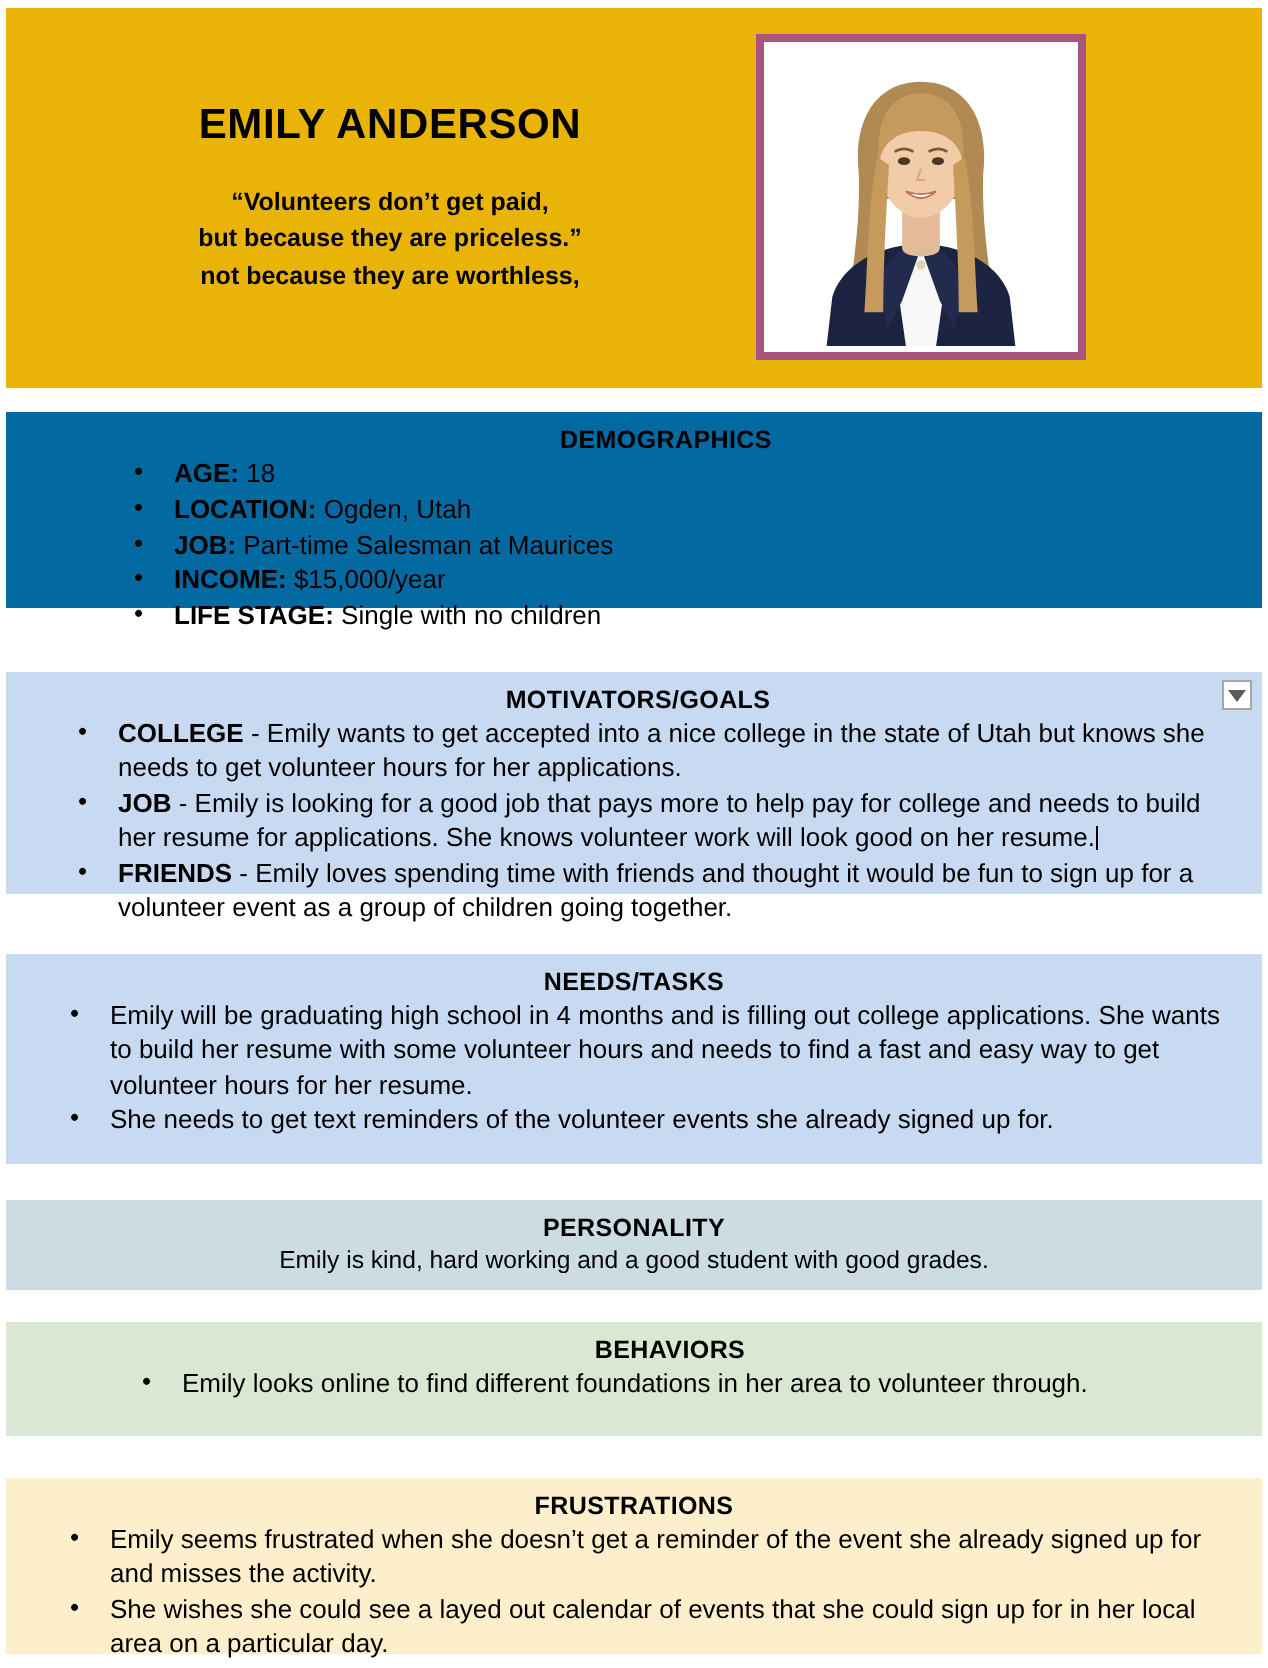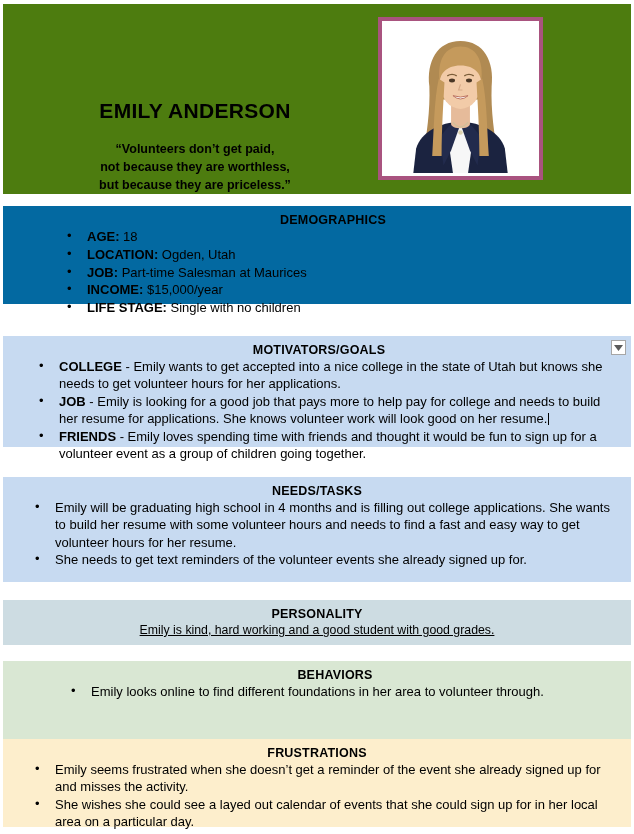--- a/index.html
+++ b/index.html
@@ -12,23 +12,23 @@
     font-family: "Liberation Sans", sans-serif;
     color: #000000;
     overflow: hidden;
   }
   .page { width: 634px; height: 834px; position: relative; background: #ffffff; }
 
   
   .header {
     position: absolute;
     left: 3px; top: 4px; width: 628px; height: 190px;
-    background: #4d7c0f;
+    background: #eab308;
     display: flex;
-    align-items: flex-end;
+    align-items: center;
   }
   .header-left {
     width: 370px;
     padding-left: 14px;
     text-align: center;
   }
   .persona-name {
     font-size: 21px;
     font-weight: bold;
     letter-spacing: 0.3px;
@@ -90,37 +90,36 @@
     left: -20px;
     top: -1px;
     font-size: 13px;
   }
   .bullets li b { font-weight: bold; }
   .plain-line {
     text-align: center;
     font-size: 12.3px;
     line-height: 1.33;
     margin: 0;
-    text-decoration: underline;
   }
   .caret {
     display: inline-block;
     width: 1px;
     height: 12px;
     background: #000;
     vertical-align: -2px;
     margin-left: 1px;
   }
 
   
   #sec-demographics { top: 206px;  height: 98px;  background: #0369a1; padding-left: 40px; }
   #sec-motivators   { top: 336px;  height: 111px; background: #c7daf1; padding-left: 12px; }
   #sec-needs        { top: 477px;  height: 105px; background: #c7daf1; }
   #sec-personality  { top: 600px;  height: 45px;  background: #cddce2; }
-  #sec-behaviors    { top: 661px;  height: 78px;  background: #d9e7d3; padding-left: 44px; }
+  #sec-behaviors    { top: 661px;  height: 57px;  background: #d9e7d3; padding-left: 44px; }
   #sec-frustrations { top: 739px;  height: 88px;  background: #fdeecc; }
 
   
   .dropdown-btn {
     position: absolute;
     right: 5px; top: 4px;
     width: 15px; height: 15px;
     background: #ffffff;
     border: 1px solid #a6a6a6;
     display: flex;
@@ -133,22 +132,22 @@
 </head>
 <body>
 
 <div class="page">
 
   <div class="header">
     <div class="header-left">
       <div class="persona-name">EMILY ANDERSON</div>
       <div class="persona-quote">
         <div>“Volunteers don’t get paid,</div>
+        <div>but because they are priceless.”</div>
         <div>not because they are worthless,</div>
-        <div>but because they are priceless.”</div>
       </div>
     </div>
 
     <div class="photo-frame">
       <div class="photo-inner">
         <svg class="photo-svg" viewBox="0 0 160 158" preserveAspectRatio="xMidYMid slice">
           <rect x="0" y="0" width="160" height="158" fill="#ffffff"></rect>
 
           <path d="M47 66 C44 40 55 18 80 18 C105 18 116 40 113 66 C112 92 116 118 120 142 L104 142 C104 118 100 96 99 80 L61 80 C60 96 56 118 56 142 L40 142 C44 118 48 92 47 66 Z" fill="#b08a52"></path>
 

